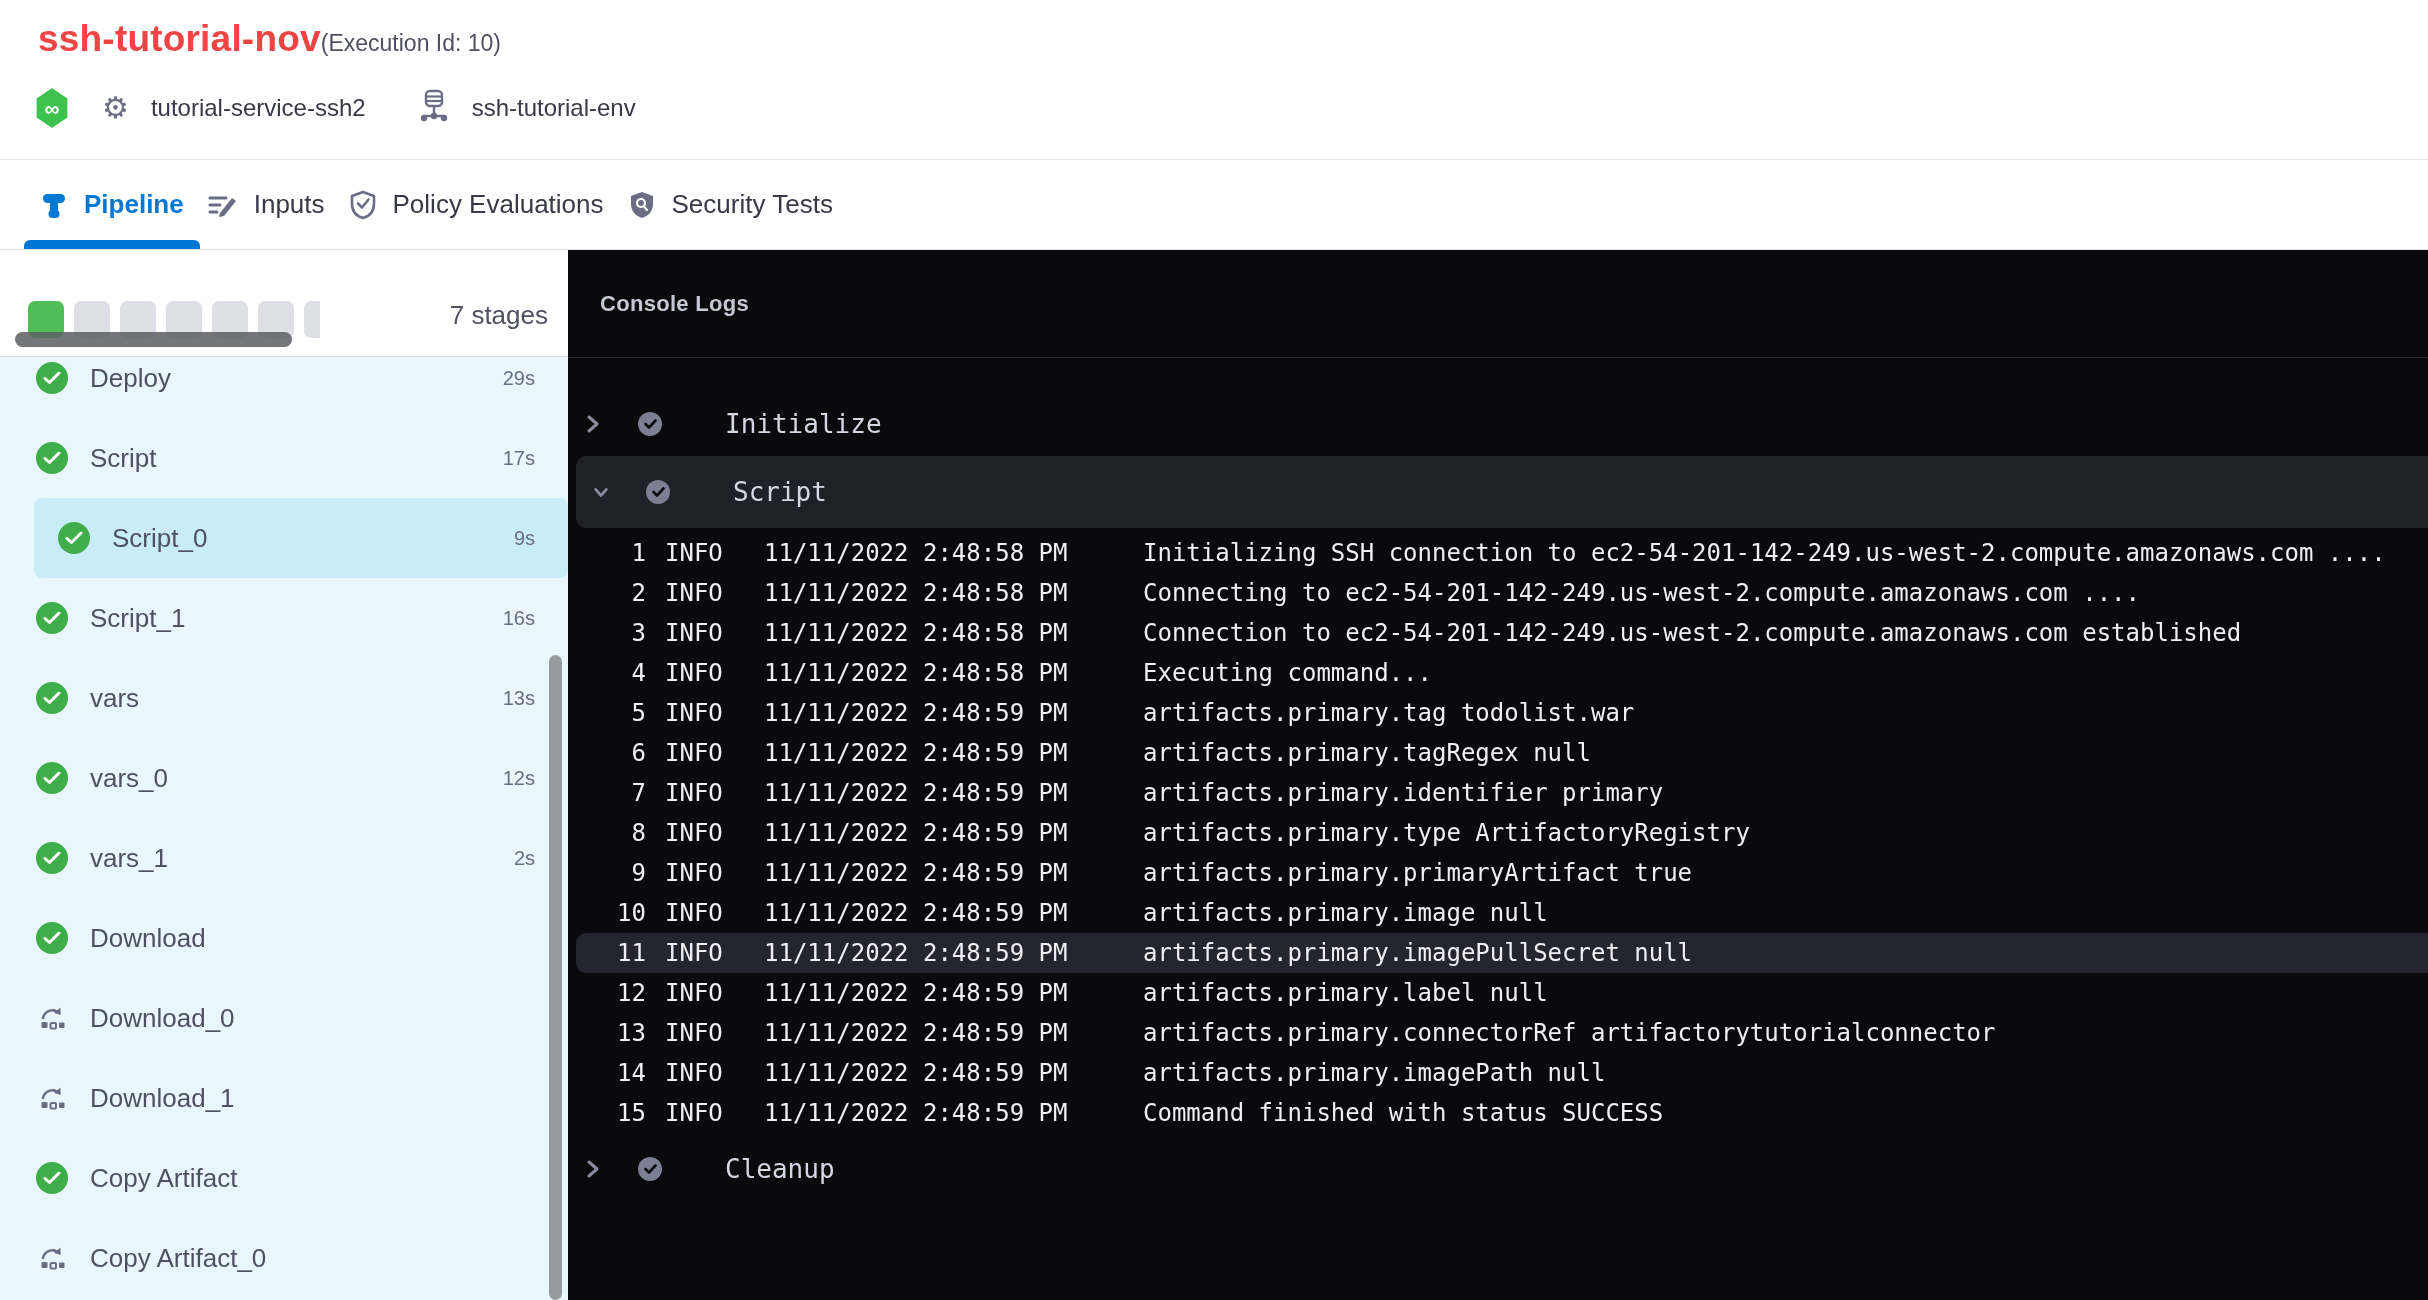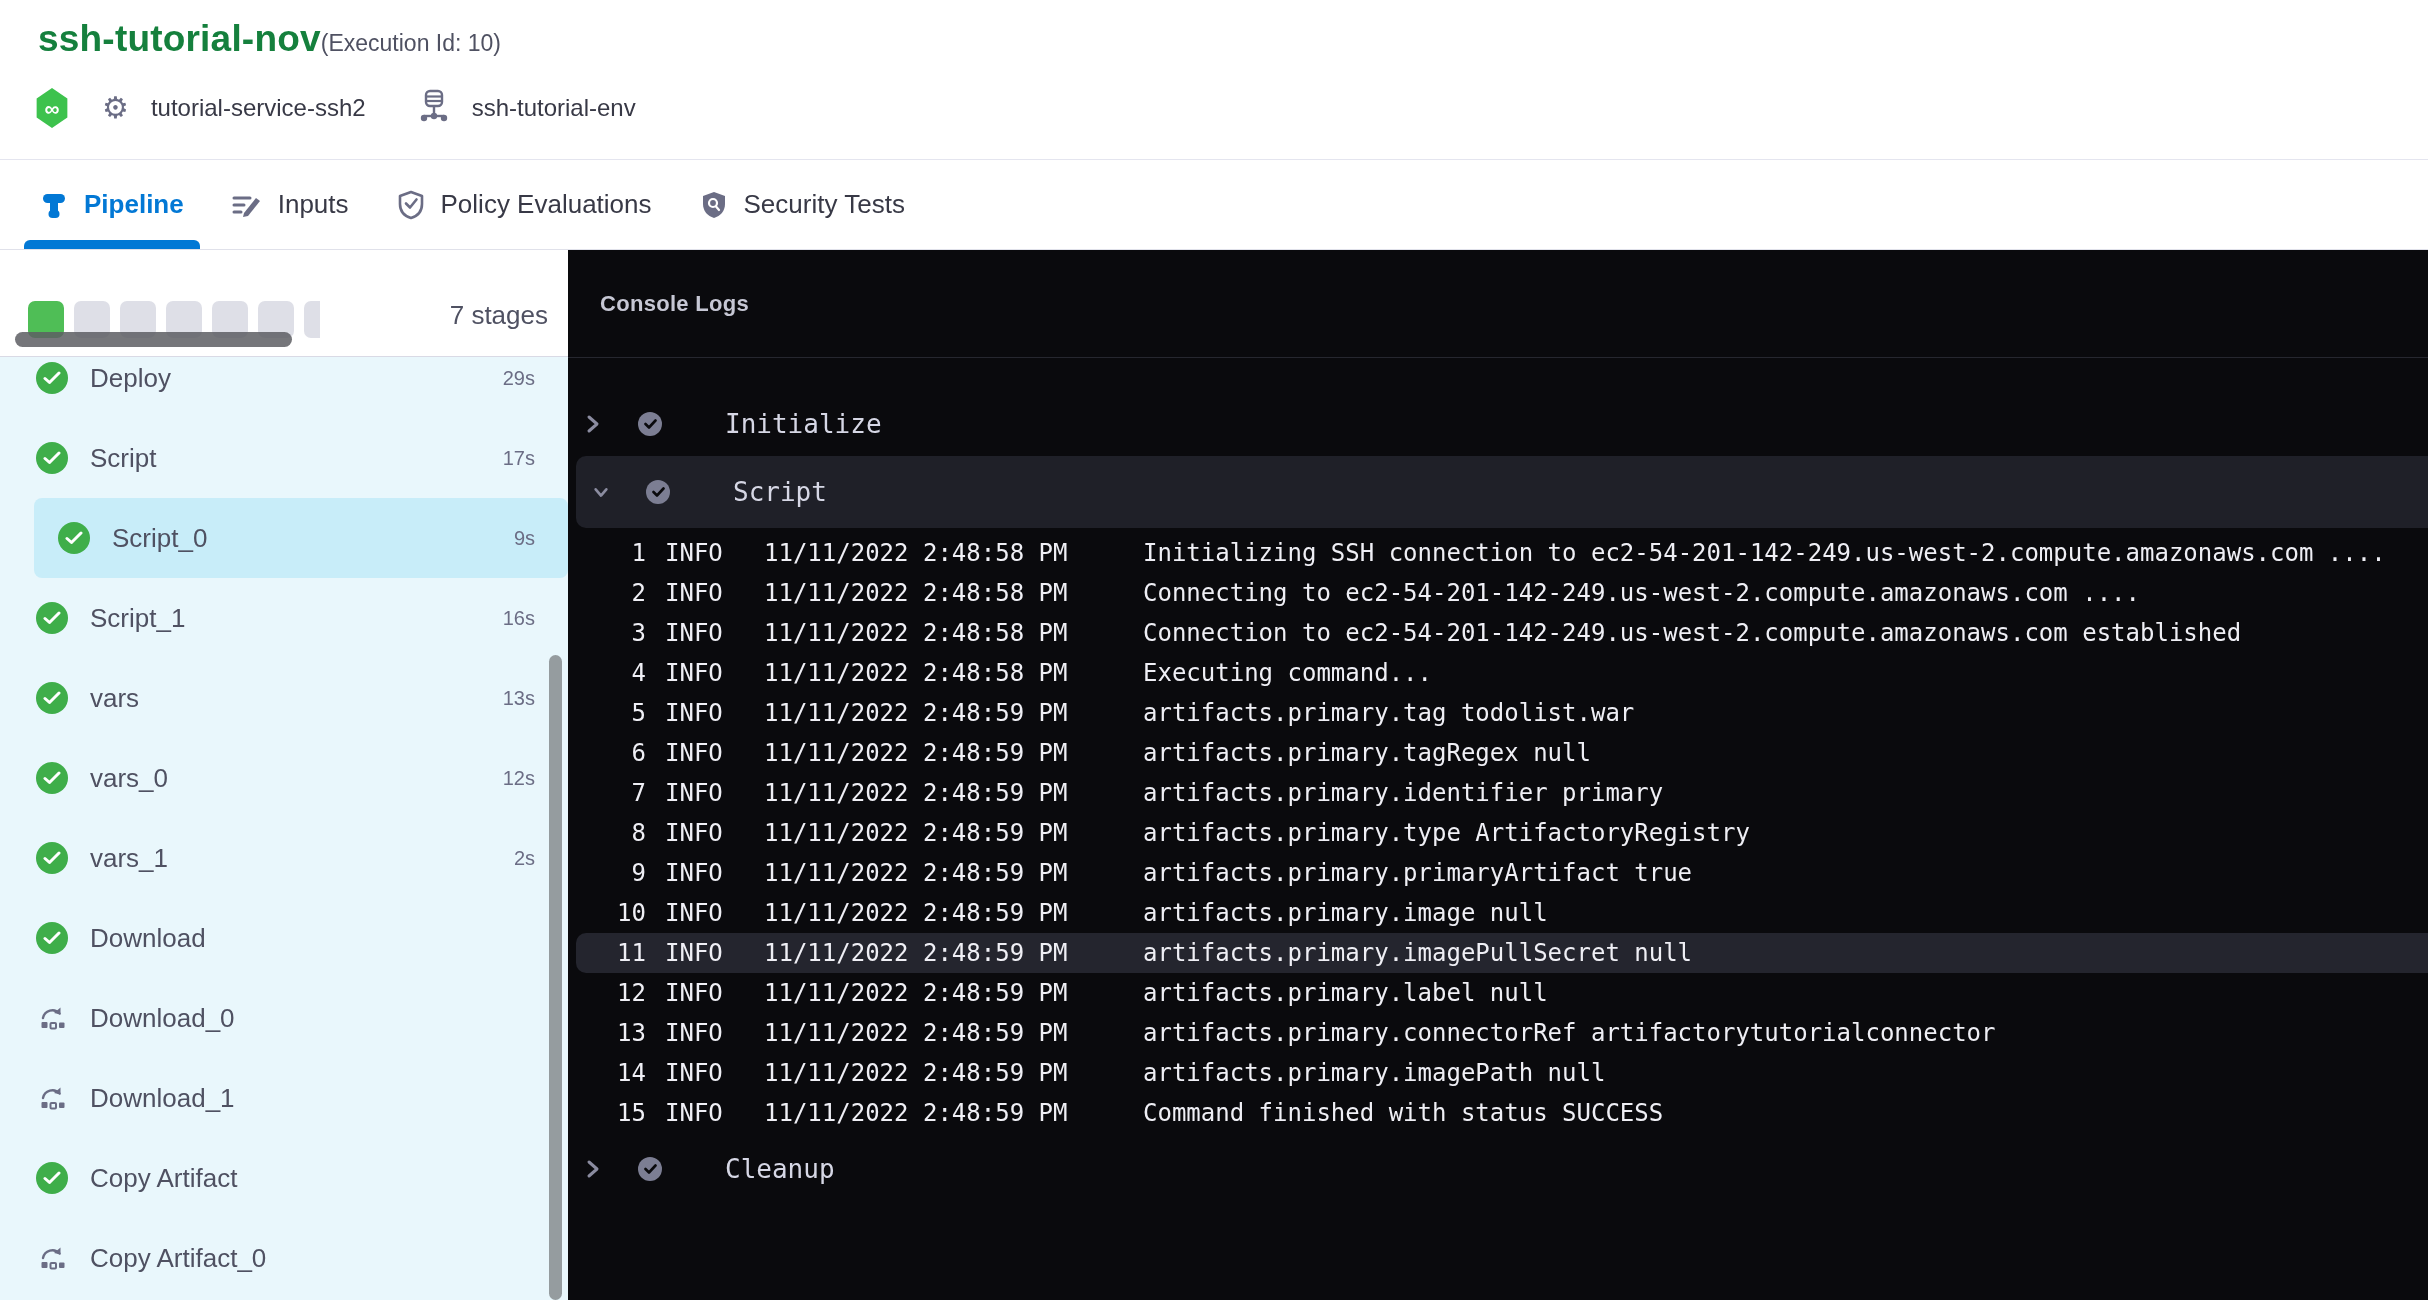--- a/index.html
+++ b/index.html
@@ -10,35 +10,35 @@
     --log-text:#EFEFF5; --section-text:#D6D7E5; --chev:#8B8CA0; --check-gray:#7C7E93;
   }
   *{box-sizing:border-box;margin:0;padding:0}
   html,body{width:2428px;height:1300px;overflow:hidden;background:#fff;
     font-family:"Liberation Sans",sans-serif;}
   .page{width:2428px;height:1300px;display:flex;flex-direction:column}
 
   
   .header{height:160px;position:relative;background:#fff;flex:0 0 auto}
   .title-row{position:absolute;left:38px;top:18px;display:flex;align-items:baseline}
-  .exec-title{font-size:37px;font-weight:700;color:#15803d;letter-spacing:.2px}
+  .exec-title{font-size:37px;font-weight:700;color:#ef4444;letter-spacing:.2px}
   .exec-id{font-size:23px;color:var(--slate);margin-left:0}
   .meta-row{position:absolute;left:36px;top:88px;display:flex;align-items:center}
   .hexagon{width:32px;height:40px;background:#3DC24D;
     clip-path:polygon(50% 0,98% 26%,98% 74%,50% 100%,2% 74%,2% 26%);
     display:flex;align-items:center;justify-content:center;color:#fff;
     font-weight:700;font-size:21px;line-height:1}
   .gear{font-size:30px;color:var(--muted);margin-left:34px;line-height:1}
   .meta-label{font-size:24px;color:var(--ink);margin-left:22px}
   .env-icon{margin-left:52px}
   .header-divider{position:absolute;left:0;right:0;bottom:0;height:1px;background:#E4E5EF}
 
   
   .tabbar{height:90px;flex:0 0 auto;background:#fff;display:flex;align-items:center;
-    padding-left:40px;border-bottom:1px solid #E0E1EA;gap:48px}
+    padding-left:40px;border-bottom:1px solid #E0E1EA;gap:24px}
   .tab{position:relative;height:100%;display:flex;align-items:center;gap:16px;
     font-size:26px;color:var(--ink);font-weight:500;cursor:pointer}
   .tab .ticon{display:flex;align-items:center}
   .tab.active{color:var(--blue);font-weight:700}
   .tab.active::after{content:"";position:absolute;left:-16px;right:-16px;bottom:0;height:9px;
     background:var(--blue);border-radius:6px 6px 0 0}
 
   
   .body{flex:1;display:flex;min-height:0}
 

